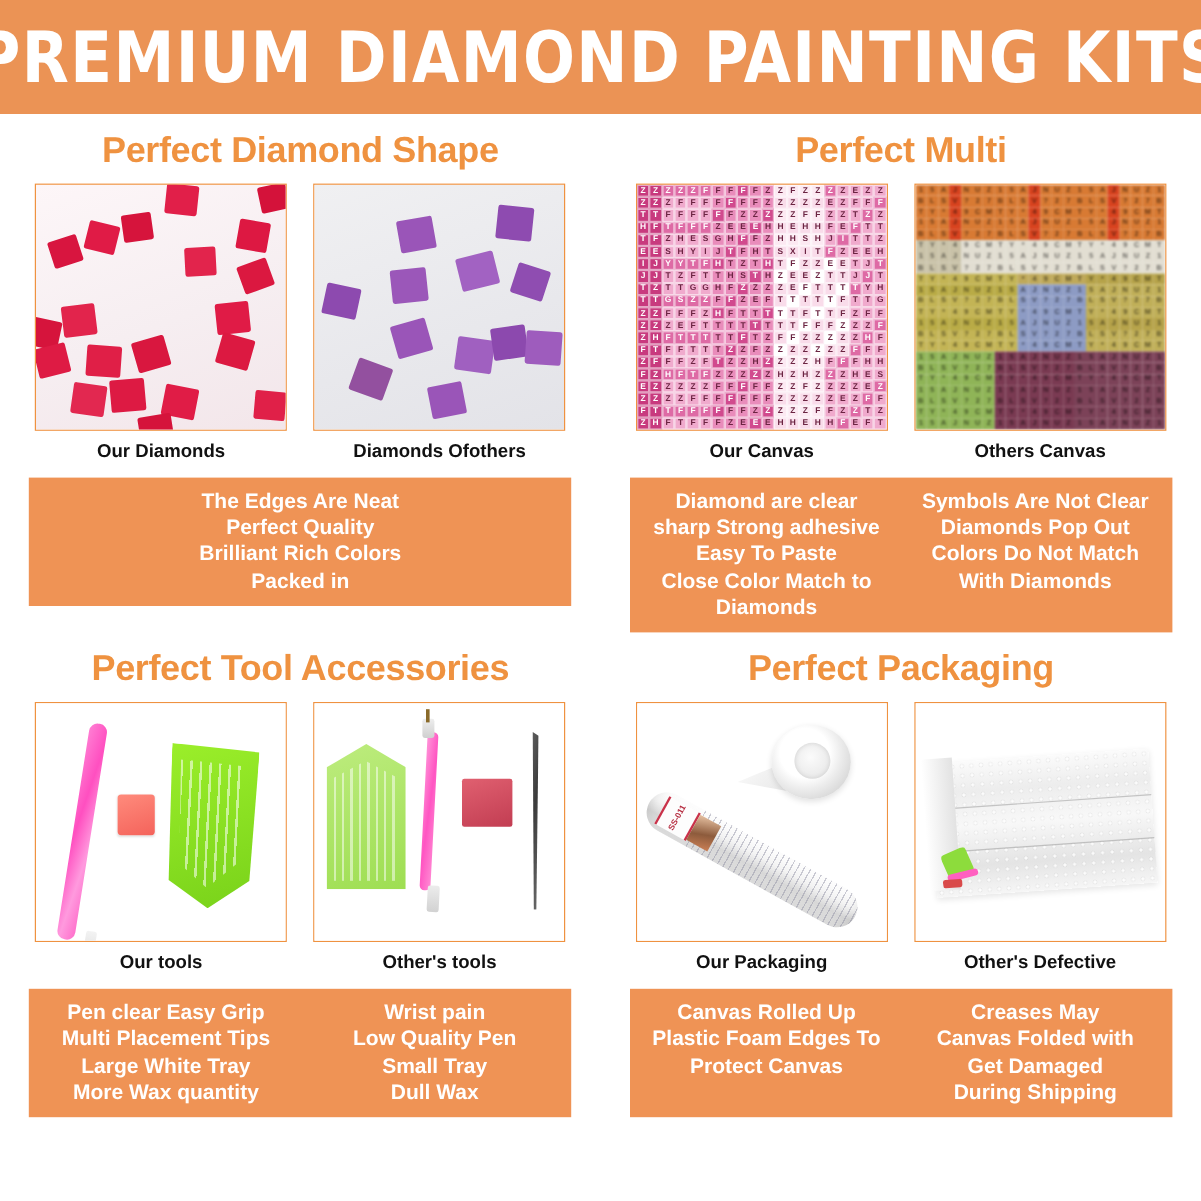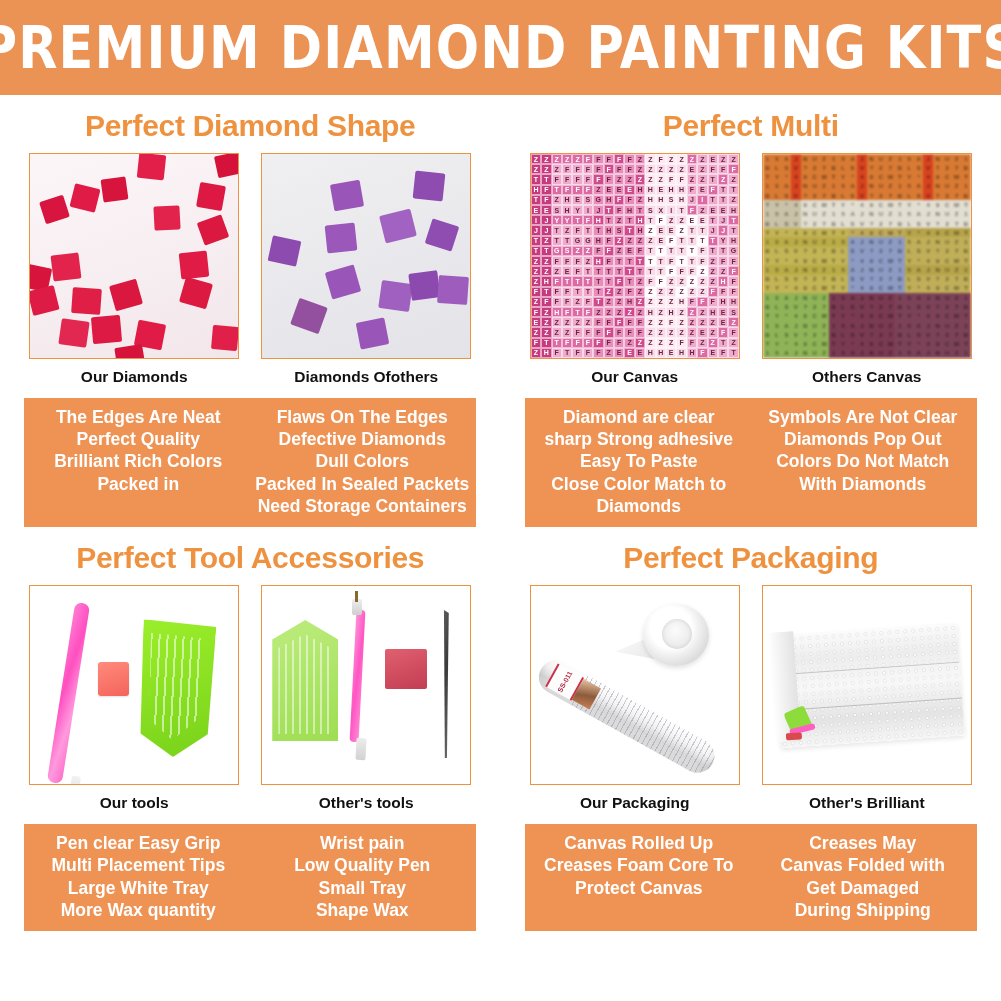--- a/index.html
+++ b/index.html
@@ -289,27 +289,20 @@
           </div>
           <div class="cap">Diamonds Ofothers</div>
         </div>
       </div>
       <div class="textbox">
         <div class="textcol">
           <div>The Edges Are Neat</div>
           <div>Perfect Quality</div>
           <div>Brilliant Rich Colors</div>
           <div>Packed in</div>
-        </div>
-        <div class="textcol">
-          <div>Flaws On The Edges</div>
-          <div>Defective Diamonds</div>
-          <div>Dull Colors</div>
-          <div>Packed In Sealed Packets</div>
-          <div>Need Storage Containers</div>
         </div>
       </div>
     </div>
 
     <div class="quad">
       <div class="sect-title">Perfect Multi</div>
       <div class="pair">
         <div class="cell">
           <div class="photo">
             <div class="symgrid" id="symgrid">
@@ -1263,21 +1256,21 @@
         <div class="textcol">
           <div>Pen clear Easy Grip</div>
           <div>Multi Placement Tips</div>
           <div>Large White Tray</div>
           <div>More Wax quantity</div>
         </div>
         <div class="textcol">
           <div>Wrist pain</div>
           <div>Low Quality Pen</div>
           <div>Small Tray</div>
-          <div>Shape Wax</div>
+          <div>Dull Wax</div>
         </div>
       </div>
     </div>
 
     <div class="quad">
       <div class="sect-title">Perfect Packaging</div>
       <div class="pair">
         <div class="cell">
           <div class="photo tall">
             <div class="imgfill" style="background:#ffffff;"></div>
@@ -1302,27 +1295,27 @@
               <div class="mailer-crease" style="top:38px;"></div>
               <div class="mailer-crease" style="top:74px;"></div>
             </div>
             <div class="mailer-flap"></div>
             <div class="peek">
               <div class="peek-green"></div>
               <div class="peek-pink"></div>
               <div class="peek-red"></div>
             </div>
           </div>
-          <div class="cap">Other's Brilliant</div>
+          <div class="cap">Other's Defective</div>
         </div>
       </div>
       <div class="textbox">
         <div class="textcol">
           <div>Canvas Rolled Up</div>
-          <div>Creases Foam Core To</div>
+          <div>Plastic Foam Edges To</div>
           <div>Protect Canvas</div>
         </div>
         <div class="textcol">
           <div>Creases May</div>
           <div>Canvas Folded with</div>
           <div>Get Damaged</div>
           <div>During Shipping</div>
         </div>
       </div>
     </div>

